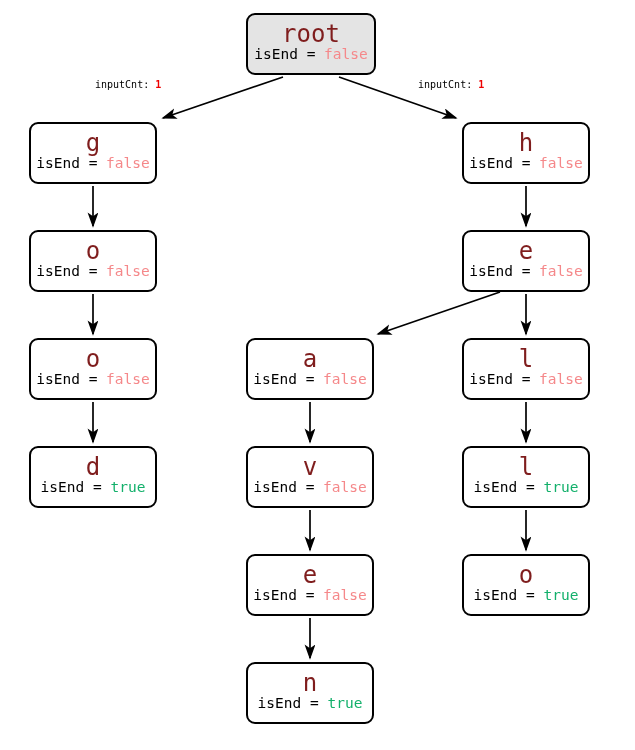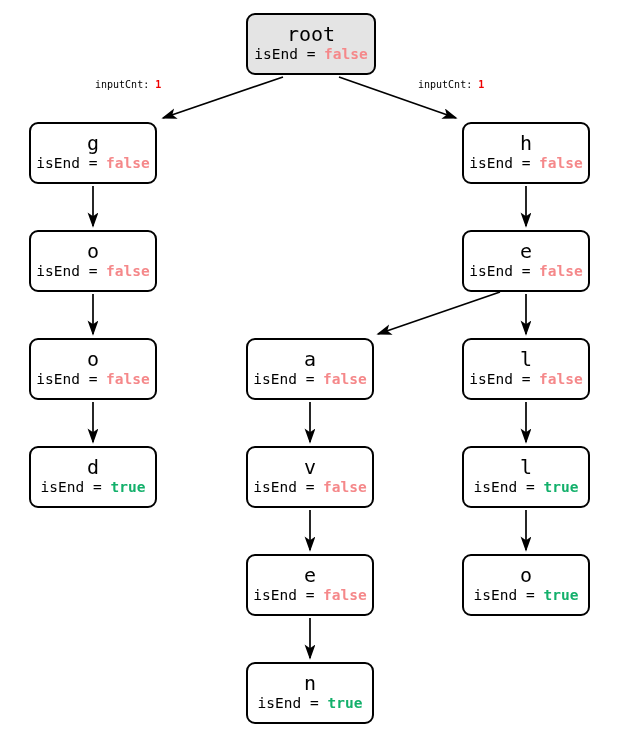--- a/index.html
+++ b/index.html
@@ -36,35 +36,34 @@
     display: flex;
     flex-direction: column;
     align-items: center;
     justify-content: center;
     padding-bottom: 2px;
   }
   .node.root-node {
     background: #e4e4e4;
   }
   .node-char {
-    font-size: 20px;
+    font-size: 24px;
     line-height: 21px;
-    color: #000000;
+    color: #7f1d1d;
     letter-spacing: 0px;
     margin-bottom: 1px;
   }
   .node-flag {
     font-size: 14.5px;
     line-height: 16px;
     color: #000000;
     white-space: nowrap;
   }
   .flag-val {
     color: #f5888a;
-    font-weight: bold;
   }
   .flag-val.is-true {
     color: #13b06b;
     margin-top: 44px;
   }
   .edge-label {
     position: absolute;
     font-size: 10px;
     line-height: 17px;
     color: #000000;

